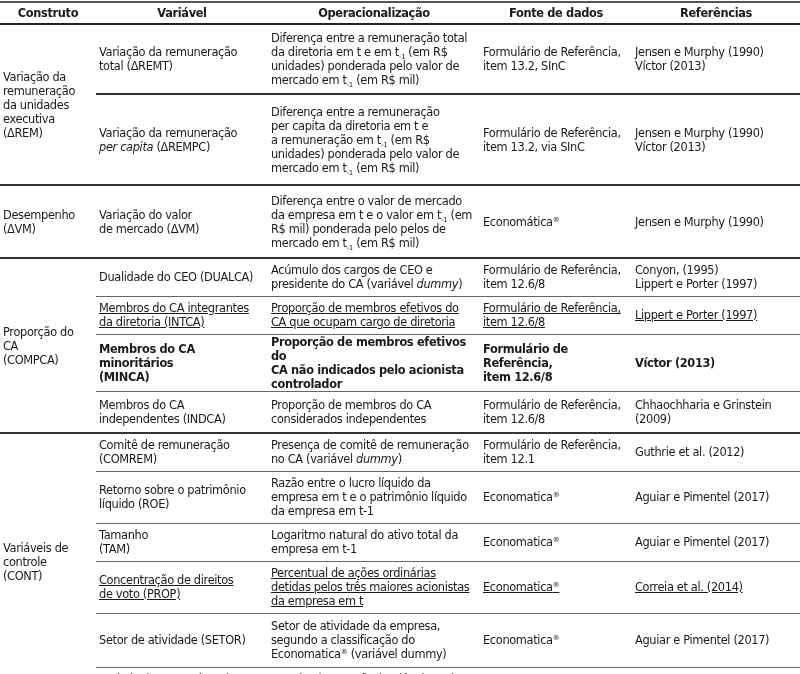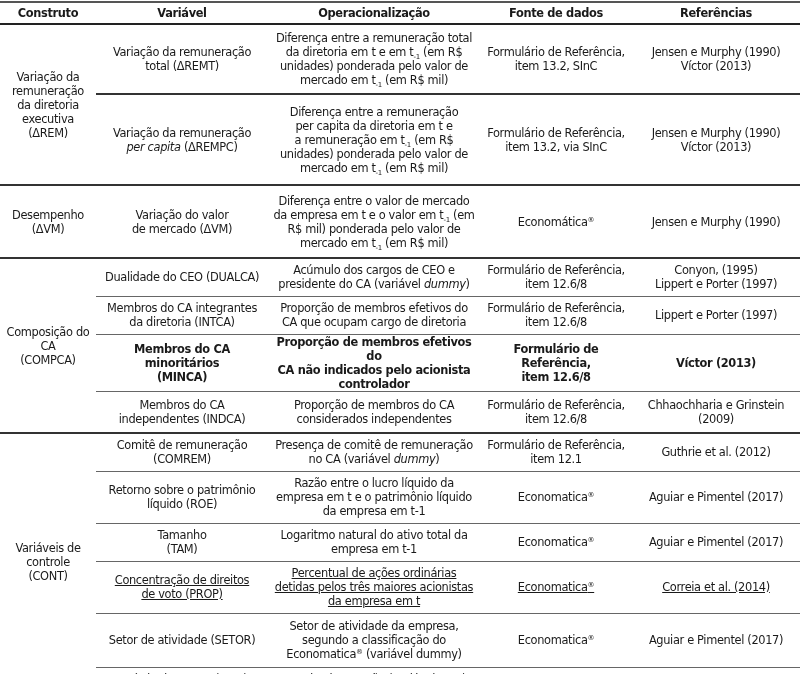--- a/index.html
+++ b/index.html
@@ -14,21 +14,21 @@
   table.vars col.c1 { width: 96px; }
   table.vars col.c2 { width: 172px; }
   table.vars col.c3 { width: 212px; }
   table.vars col.c4 { width: 152px; }
   table.vars col.c5 { width: 168px; }
   table.vars th {
     font-weight: bold; text-align: center; height: 20px; padding: 0 2px;
     border-bottom: 2px solid #222;
   }
   table.vars td {
-    text-align: center; vertical-align: middle; padding: 0 3px;
+    vertical-align: middle; padding: 0 3px;
   }
   tr.sep td.sub { border-top: 2px solid #333; margin-top: 20px; }
   tr.grp td { border-top: 2px solid #333; }
   tr.thin td.sub { border-top: 1.5px solid #666; }
   em { font-style: italic; }
   sub.t { font-size: 7px; vertical-align: -3px; line-height: 0; }
   sup.r { font-size: 7px; vertical-align: 4px; line-height: 0; }
 </style>
 </head>
 <body>
@@ -45,47 +45,47 @@
     <tr>
       <th>Construto</th>
       <th>Variável</th>
       <th>Operacionalização</th>
       <th>Fonte de dados</th>
       <th>Referências</th>
     </tr>
   </thead>
   <tbody id="tbody">
       <tr class="grp" style="height: 70px;">
-        <td rowspan="2"><span>Variação da</span><br><span>remuneração</span><br><span>da diretoria</span><br><span>executiva</span><br><span>(ΔREM)</span></td>
+        <td rowspan="2"><span>Variação da</span><br><span>remuneração</span><br><span>da unidades</span><br><span>executiva</span><br><span>(ΔREM)</span></td>
         <td class="sub"><span>Variação da remuneração</span><br><span>total (ΔREMT)</span></td>
         <td class="sub"><span>Diferença entre a remuneração total</span><br><span>da diretoria em t e em t<sub class="t">-1</sub> (em R$</span><br><span>unidades) ponderada pelo valor de</span><br><span>mercado em t<sub class="t">-1</sub> (em R$ mil)</span></td>
         <td class="sub"><span>Formulário de Referência,</span><br><span>item 13.2, SInC</span></td>
         <td class="sub"><span>Jensen e Murphy (1990)</span><br><span>Víctor (2013)</span></td>
       </tr>
       <tr class="sep" style="height: 91px;">
         <td class="sub"><span>Variação da remuneração</span><br><span><em>per capita</em> (ΔREMPC)</span></td>
         <td class="sub"><span>Diferença entre a remuneração</span><br><span>per capita da diretoria em t e</span><br><span>a remuneração em t<sub class="t">-1</sub> (em R$</span><br><span>unidades) ponderada pelo valor de</span><br><span>mercado em t<sub class="t">-1</sub> (em R$ mil)</span></td>
         <td class="sub"><span>Formulário de Referência,</span><br><span>item 13.2, via SInC</span></td>
         <td class="sub"><span>Jensen e Murphy (1990)</span><br><span>Víctor (2013)</span></td>
       </tr>
       <tr class="grp" style="height: 73px;">
         <td rowspan="1"><span>Desempenho</span><br><span>(ΔVM)</span></td>
         <td class="sub"><span>Variação do valor</span><br><span>de mercado (ΔVM)</span></td>
-        <td class="sub"><span>Diferença entre o valor de mercado</span><br><span>da empresa em t e o valor em t<sub class="t">-1</sub> (em</span><br><span>R$ mil) ponderada pelo valor de</span><br><span>mercado em t<sub class="t">-1</sub> (em R$ mil)</span></td>
+        <td class="sub"><span>Diferença entre o valor de mercado</span><br><span>da empresa em t e o valor em t<sub class="t">-1</sub> (em</span><br><span>R$ mil) ponderada pelo pelos de</span><br><span>mercado em t<sub class="t">-1</sub> (em R$ mil)</span></td>
         <td class="sub"><span>Economática<sup class="r">®</sup></span></td>
         <td class="sub"><span>Jensen e Murphy (1990)</span></td>
       </tr>
       <tr class="grp" style="height: 38px;">
-        <td rowspan="4"><span>Composição do</span><br><span>CA</span><br><span>(COMPCA)</span></td>
+        <td rowspan="4"><span>Proporção do</span><br><span>CA</span><br><span>(COMPCA)</span></td>
         <td class="sub"><span>Dualidade do CEO (DUALCA)</span></td>
         <td class="sub"><span>Acúmulo dos cargos de CEO e</span><br><span>presidente do CA (variável <em>dummy</em>)</span></td>
         <td class="sub"><span>Formulário de Referência,</span><br><span>item 12.6/8</span></td>
         <td class="sub"><span>Conyon, (1995)</span><br><span>Lippert e Porter (1997)</span></td>
       </tr>
-      <tr class="thin" style="height: 38px;">
+      <tr class="thin" style="height: 38px; text-decoration: underline;">
         <td class="sub"><span>Membros do CA integrantes</span><br><span>da diretoria (INTCA)</span></td>
         <td class="sub"><span>Proporção de membros efetivos do</span><br><span>CA que ocupam cargo de diretoria</span></td>
         <td class="sub"><span>Formulário de Referência,</span><br><span>item 12.6/8</span></td>
         <td class="sub"><span>Lippert e Porter (1997)</span></td>
       </tr>
       <tr class="thin" style="height: 52px; font-weight: bold;">
         <td class="sub"><span>Membros do CA minoritários</span><br><span>(MINCA)</span></td>
         <td class="sub"><span>Proporção de membros efetivos do</span><br><span>CA não indicados pelo acionista</span><br><span>controlador</span></td>
         <td class="sub"><span>Formulário de Referência,</span><br><span>item 12.6/8</span></td>
         <td class="sub"><span>Víctor (2013)</span></td>

